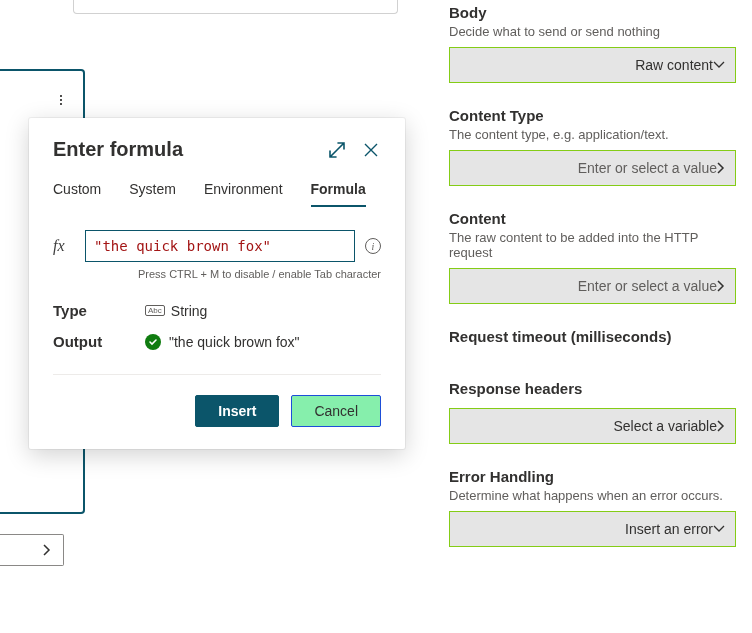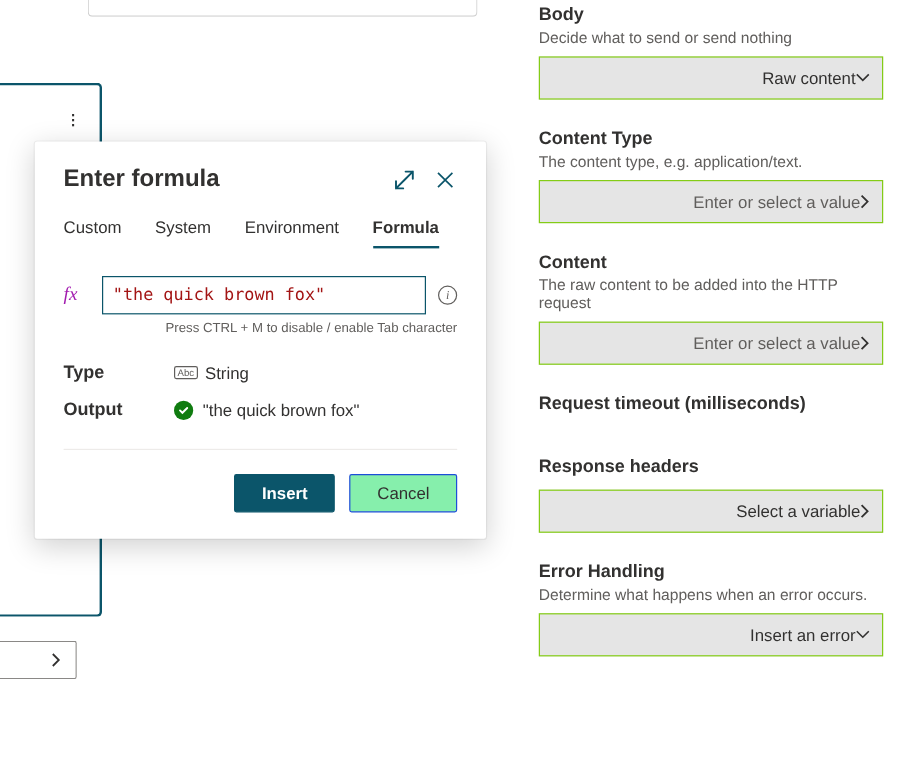--- a/index.html
+++ b/index.html
@@ -120,21 +120,21 @@
     .formula-row {
       display: flex;
       align-items: center;
       gap: 10px;
       margin-bottom: 6px;
     }
     .fx-label {
       font-style: italic;
       font-family: "Times New Roman", serif;
       font-size: 16px;
-      color: #a21caf;
+      color: #404040;
       width: 22px;
     }
     .formula-input {
       flex: 1;
       border: 1px solid #0b556a;
       padding: 6px 8px;
       font-family: Consolas, monospace;
       font-size: 14px;
       color: #a31515;
       outline: none;

